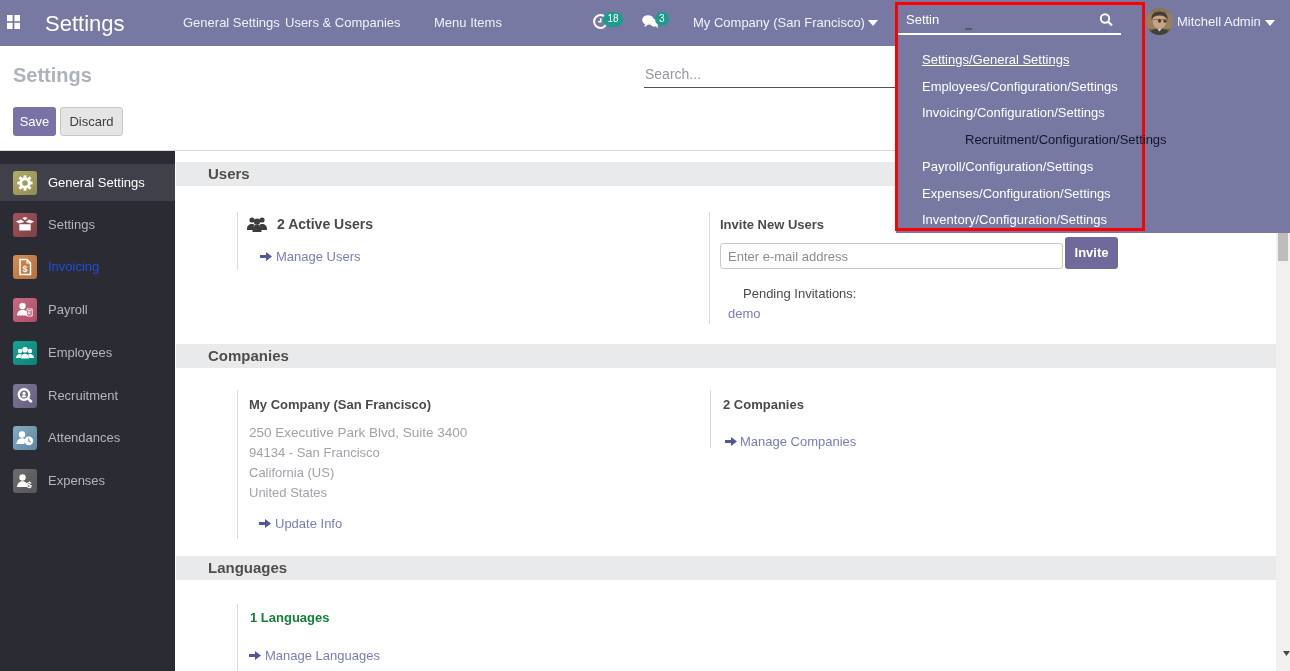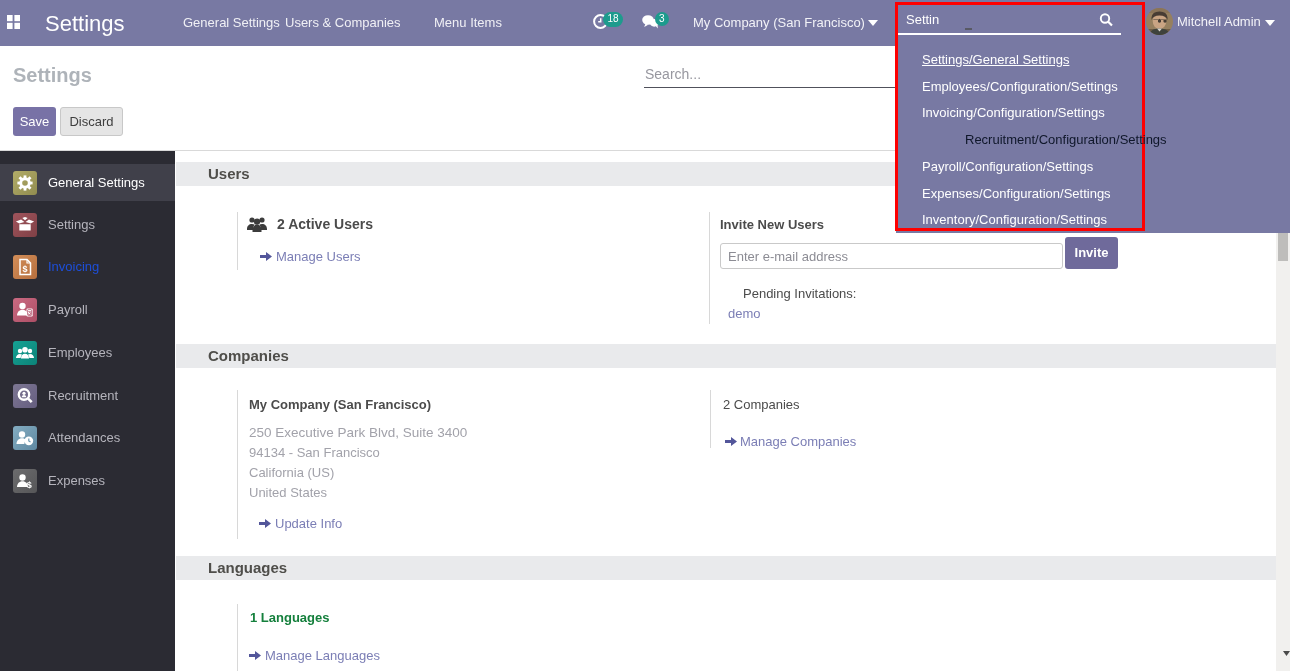--- a/index.html
+++ b/index.html
@@ -164,21 +164,21 @@
   <div class="txt" style="left:249px;top:425px;height:15px;line-height:15px;font-size:13.5px;color:#a2a2aa;">250 Executive Park Blvd, Suite 3400</div>
   <div class="txt" style="left:249px;top:445px;height:15px;line-height:15px;font-size:13px;color:#a2a2aa;">94134 - San Francisco</div>
   <div class="txt" style="left:249px;top:465px;height:15px;line-height:15px;font-size:13px;color:#a2a2aa;">California (US)</div>
   <div class="txt" style="left:249px;top:485px;height:15px;line-height:15px;font-size:13px;color:#a2a2aa;">United States</div>
   <svg class="abs" style="left:259px;top:518px;" width="12" height="11" viewBox="0 0 12 11">
       <path d="M0 3.9h6V1l6 4.5-6 4.5V7H0z" fill="#53569a"></path>
     </svg>
   <div class="txt" style="left:275px;top:516px;height:15px;line-height:15px;font-size:13px;color:#7b7eb5;">Update Info</div>
 
   <div class="abs" style="left:710px;top:390px;width:1px;height:58px;background:#d8d8d8;"></div>
-  <div class="txt" style="left:723px;top:397px;height:15px;line-height:15px;font-size:13px;font-weight:normal;color:#4b4b4b;">2 Companies</div>
+  <div class="txt" style="left:723px;top:397px;height:15px;line-height:15px;font-size:13px;font-weight:bold;color:#4b4b4b;">2 Companies</div>
   <svg class="abs" style="left:725px;top:436px;" width="12" height="11" viewBox="0 0 12 11">
       <path d="M0 3.9h6V1l6 4.5-6 4.5V7H0z" fill="#53569a"></path>
     </svg>
   <div class="txt" style="left:740px;top:434px;height:15px;line-height:15px;font-size:13px;color:#7b7eb5;">Manage Companies</div>
 
   <div class="abs" style="left:176px;top:556px;width:1100px;height:24px;background:#e9eaec;"></div>
   <div class="txt" style="left:208px;top:560px;height:16px;line-height:16px;font-size:15px;font-weight:bold;color:#4f4e4a;">Languages</div>
 
   <div class="abs" style="left:237px;top:604px;width:1px;height:67px;background:#d8d8d8;"></div>
   <div class="txt" style="left:250px;top:610px;height:15px;line-height:15px;font-size:13px;font-weight:bold;color:#15803d;">1 Languages</div>

